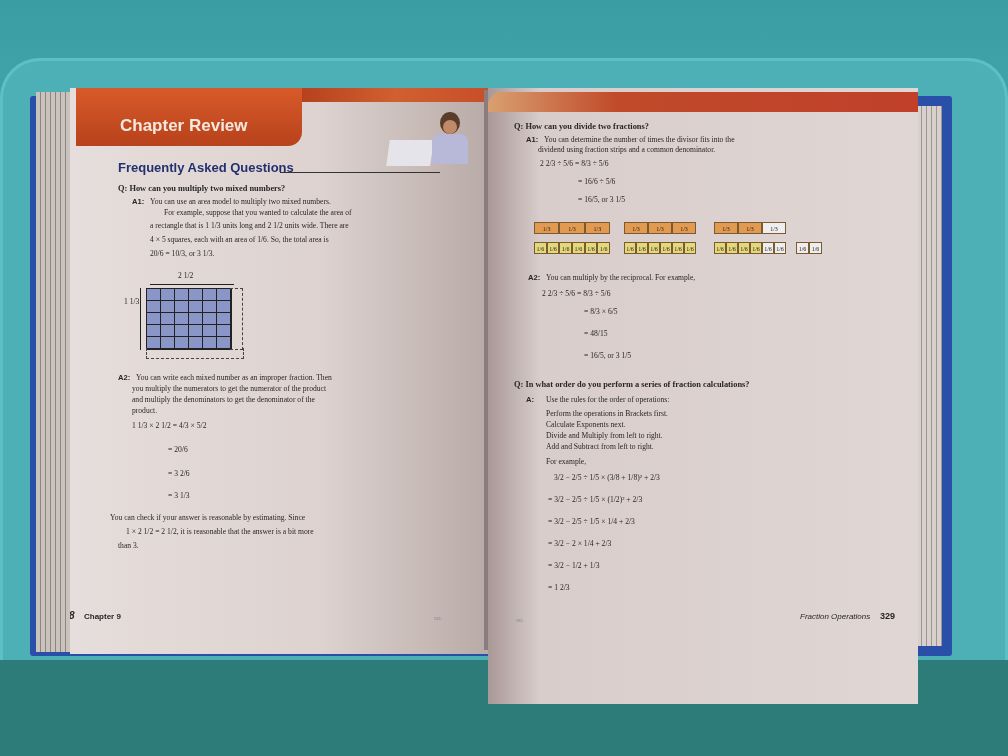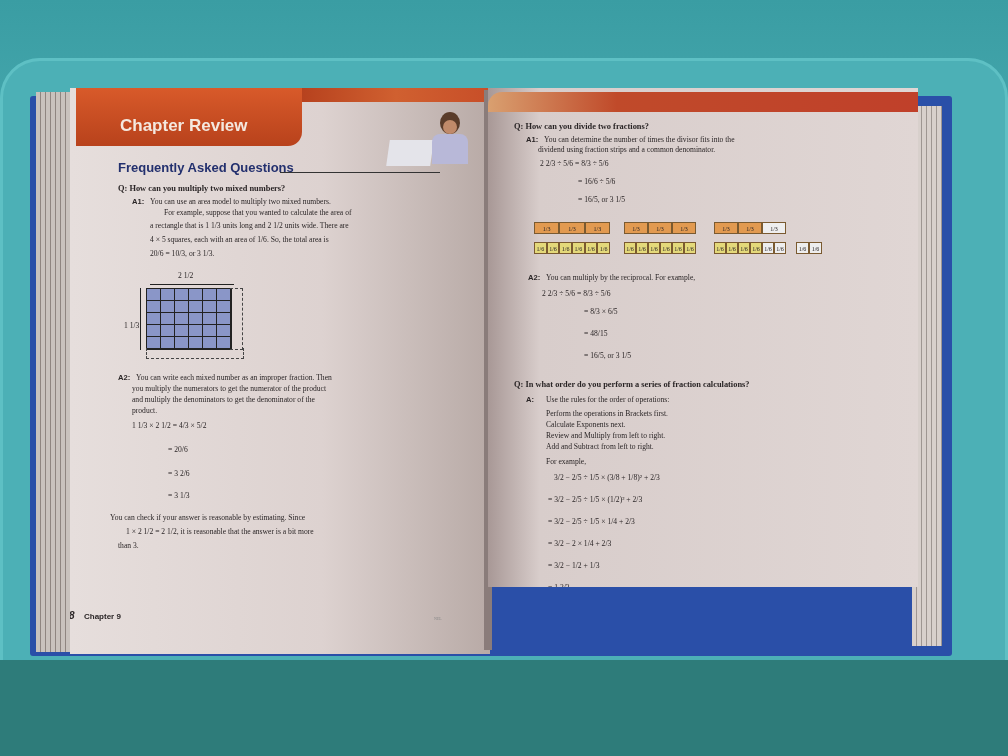--- a/index.html
+++ b/index.html
@@ -10,21 +10,21 @@
     border-radius:40px;background:#4cb0b6;box-shadow:inset 0 0 0 3px #5ec0c4;}
   .tray-floor{position:absolute;left:0;top:660px;width:1008px;height:96px;background:#2e7c7a;}
   .cover{position:absolute;left:30px;top:96px;width:922px;height:560px;background:#2a4fa8;border-radius:3px;}
   .stack-left{position:absolute;left:36px;top:92px;width:44px;height:560px;
     background:repeating-linear-gradient(90deg,#c9c2bd 0 4px,#8f8580 4px 5px);}
   .stack-right{position:absolute;left:912px;top:106px;width:30px;height:540px;
     background:repeating-linear-gradient(90deg,#d8d0cc 0 4px,#9e9692 4px 5px);}
   .page{position:absolute;background:#ddd3d2;overflow:hidden;}
   .page.left{left:70px;top:88px;width:420px;height:566px;
     background:linear-gradient(90deg,#e6dedc 0%,#ddd2d0 60%,#b8aaa6 100%);}
-  .page.right{left:488px;top:88px;width:430px;height:499px;
+  .page.right{left:488px;top:88px;width:430px;height:616px;
     background:linear-gradient(90deg,#a89896 0%,#d8cdcb 12%,#e0d6d4 100%);}
   .gutter{position:absolute;left:484px;top:90px;width:8px;height:560px;background:#8a7c7a;}
   .banner{position:absolute;left:6px;top:0;width:226px;height:58px;
     background:linear-gradient(180deg,#d85a2a,#b8421c);border-radius:0 0 14px 0;}
   .banner-strip{position:absolute;left:226px;top:0;width:200px;height:14px;
     background:linear-gradient(90deg,#b5401d,#d06030,#c74d28);}
   .banner-title{position:absolute;left:50px;top:28px;color:#f4e8df;font:bold 17px "Liberation Sans",sans-serif;}
   .right-strip{position:absolute;left:0;top:4px;width:430px;height:20px;
     background:linear-gradient(90deg,#d9a070,#c04a2a 30%,#c0402a 100%);border-radius:14px 0 0 0;}
   .faq-title{position:absolute;left:48px;top:72px;color:#23306e;font:bold 13px "Liberation Sans",sans-serif;}
@@ -79,21 +79,21 @@
   <div class="t lbl" style="left:62px;top:108px;">A1:</div>
   <div class="t" style="left:80px;top:108px;">You can use an area model to multiply two mixed numbers.</div>
   <div class="t" style="left:80px;top:119px;padding-left:14px;">For example, suppose that you wanted to calculate the area of</div>
   <div class="t" style="left:80px;top:132px;">a rectangle that is 1 1/3 units long and 2 1/2 units wide. There are</div>
   <div class="t" style="left:80px;top:146px;">4 × 5 squares, each with an area of 1/6. So, the total area is</div>
   <div class="t" style="left:80px;top:160px;">20/6 = 10/3, or 3 1/3.</div>
 
   <div class="t" style="left:108px;top:182px;">2 1/2</div>
   <div class="arrow-h"></div>
   <div class="arrow-v"></div>
-  <div class="t" style="left:54px;top:232px;">1 1/3</div>
+  <div class="t" style="left:54px;top:208px;">1 1/3</div>
   <div class="grid"></div>
   <div class="grid-ext"></div>
   <div class="grid-ext2"></div>
 
   <div class="t lbl" style="left:48px;top:284px;">A2:</div>
   <div class="t" style="left:66px;top:284px;">You can write each mixed number as an improper fraction. Then</div>
   <div class="t" style="left:62px;top:295px;">you multiply the numerators to get the numerator of the product</div>
   <div class="t" style="left:62px;top:306px;">and multiply the denominators to get the denominator of the</div>
   <div class="t" style="left:62px;top:317px;">product.</div>
   <div class="t" style="left:62px;top:332px;">1 1/3 × 2 1/2 = 4/3 × 5/2</div>
@@ -173,21 +173,21 @@
   <div class="t" style="left:54px;top:200px;">2 2/3 ÷ 5/6 = 8/3 ÷ 5/6</div>
   <div class="t" style="left:96px;top:218px;">= 8/3 × 6/5</div>
   <div class="t" style="left:96px;top:240px;">= 48/15</div>
   <div class="t" style="left:96px;top:262px;">= 16/5, or 3 1/5</div>
 
   <div class="q" style="left:26px;top:292px;">Q:  In what order do you perform a series of fraction calculations?</div>
   <div class="t lbl" style="left:38px;top:306px;">A:</div>
   <div class="t" style="left:58px;top:306px;">Use the rules for the order of operations:</div>
   <div class="t" style="left:58px;top:320px;">Perform the operations in Brackets first.</div>
   <div class="t" style="left:58px;top:331px;">Calculate Exponents next.</div>
-  <div class="t" style="left:58px;top:342px;">Review and Multiply from left to right.</div>
+  <div class="t" style="left:58px;top:342px;">Divide and Multiply from left to right.</div>
   <div class="t" style="left:58px;top:353px;">Add and Subtract from left to right.</div>
   <div class="t" style="left:58px;top:368px;">For example,</div>
   <div class="t" style="left:66px;top:384px;">3/2 − 2/5 ÷ 1/5 × (3/8 + 1/8)² + 2/3</div>
   <div class="t" style="left:60px;top:406px;">= 3/2 − 2/5 ÷ 1/5 × (1/2)² + 2/3</div>
   <div class="t" style="left:60px;top:428px;">= 3/2 − 2/5 ÷ 1/5 × 1/4 + 2/3</div>
   <div class="t" style="left:60px;top:450px;">= 3/2 − 2 × 1/4 + 2/3</div>
   <div class="t" style="left:60px;top:472px;">= 3/2 − 1/2 + 1/3</div>
   <div class="t" style="left:60px;top:494px;">= 1 2/3</div>
 
   <div class="foot" style="left:28px;top:530px;font-size:4px;color:#888;">NEL</div>

